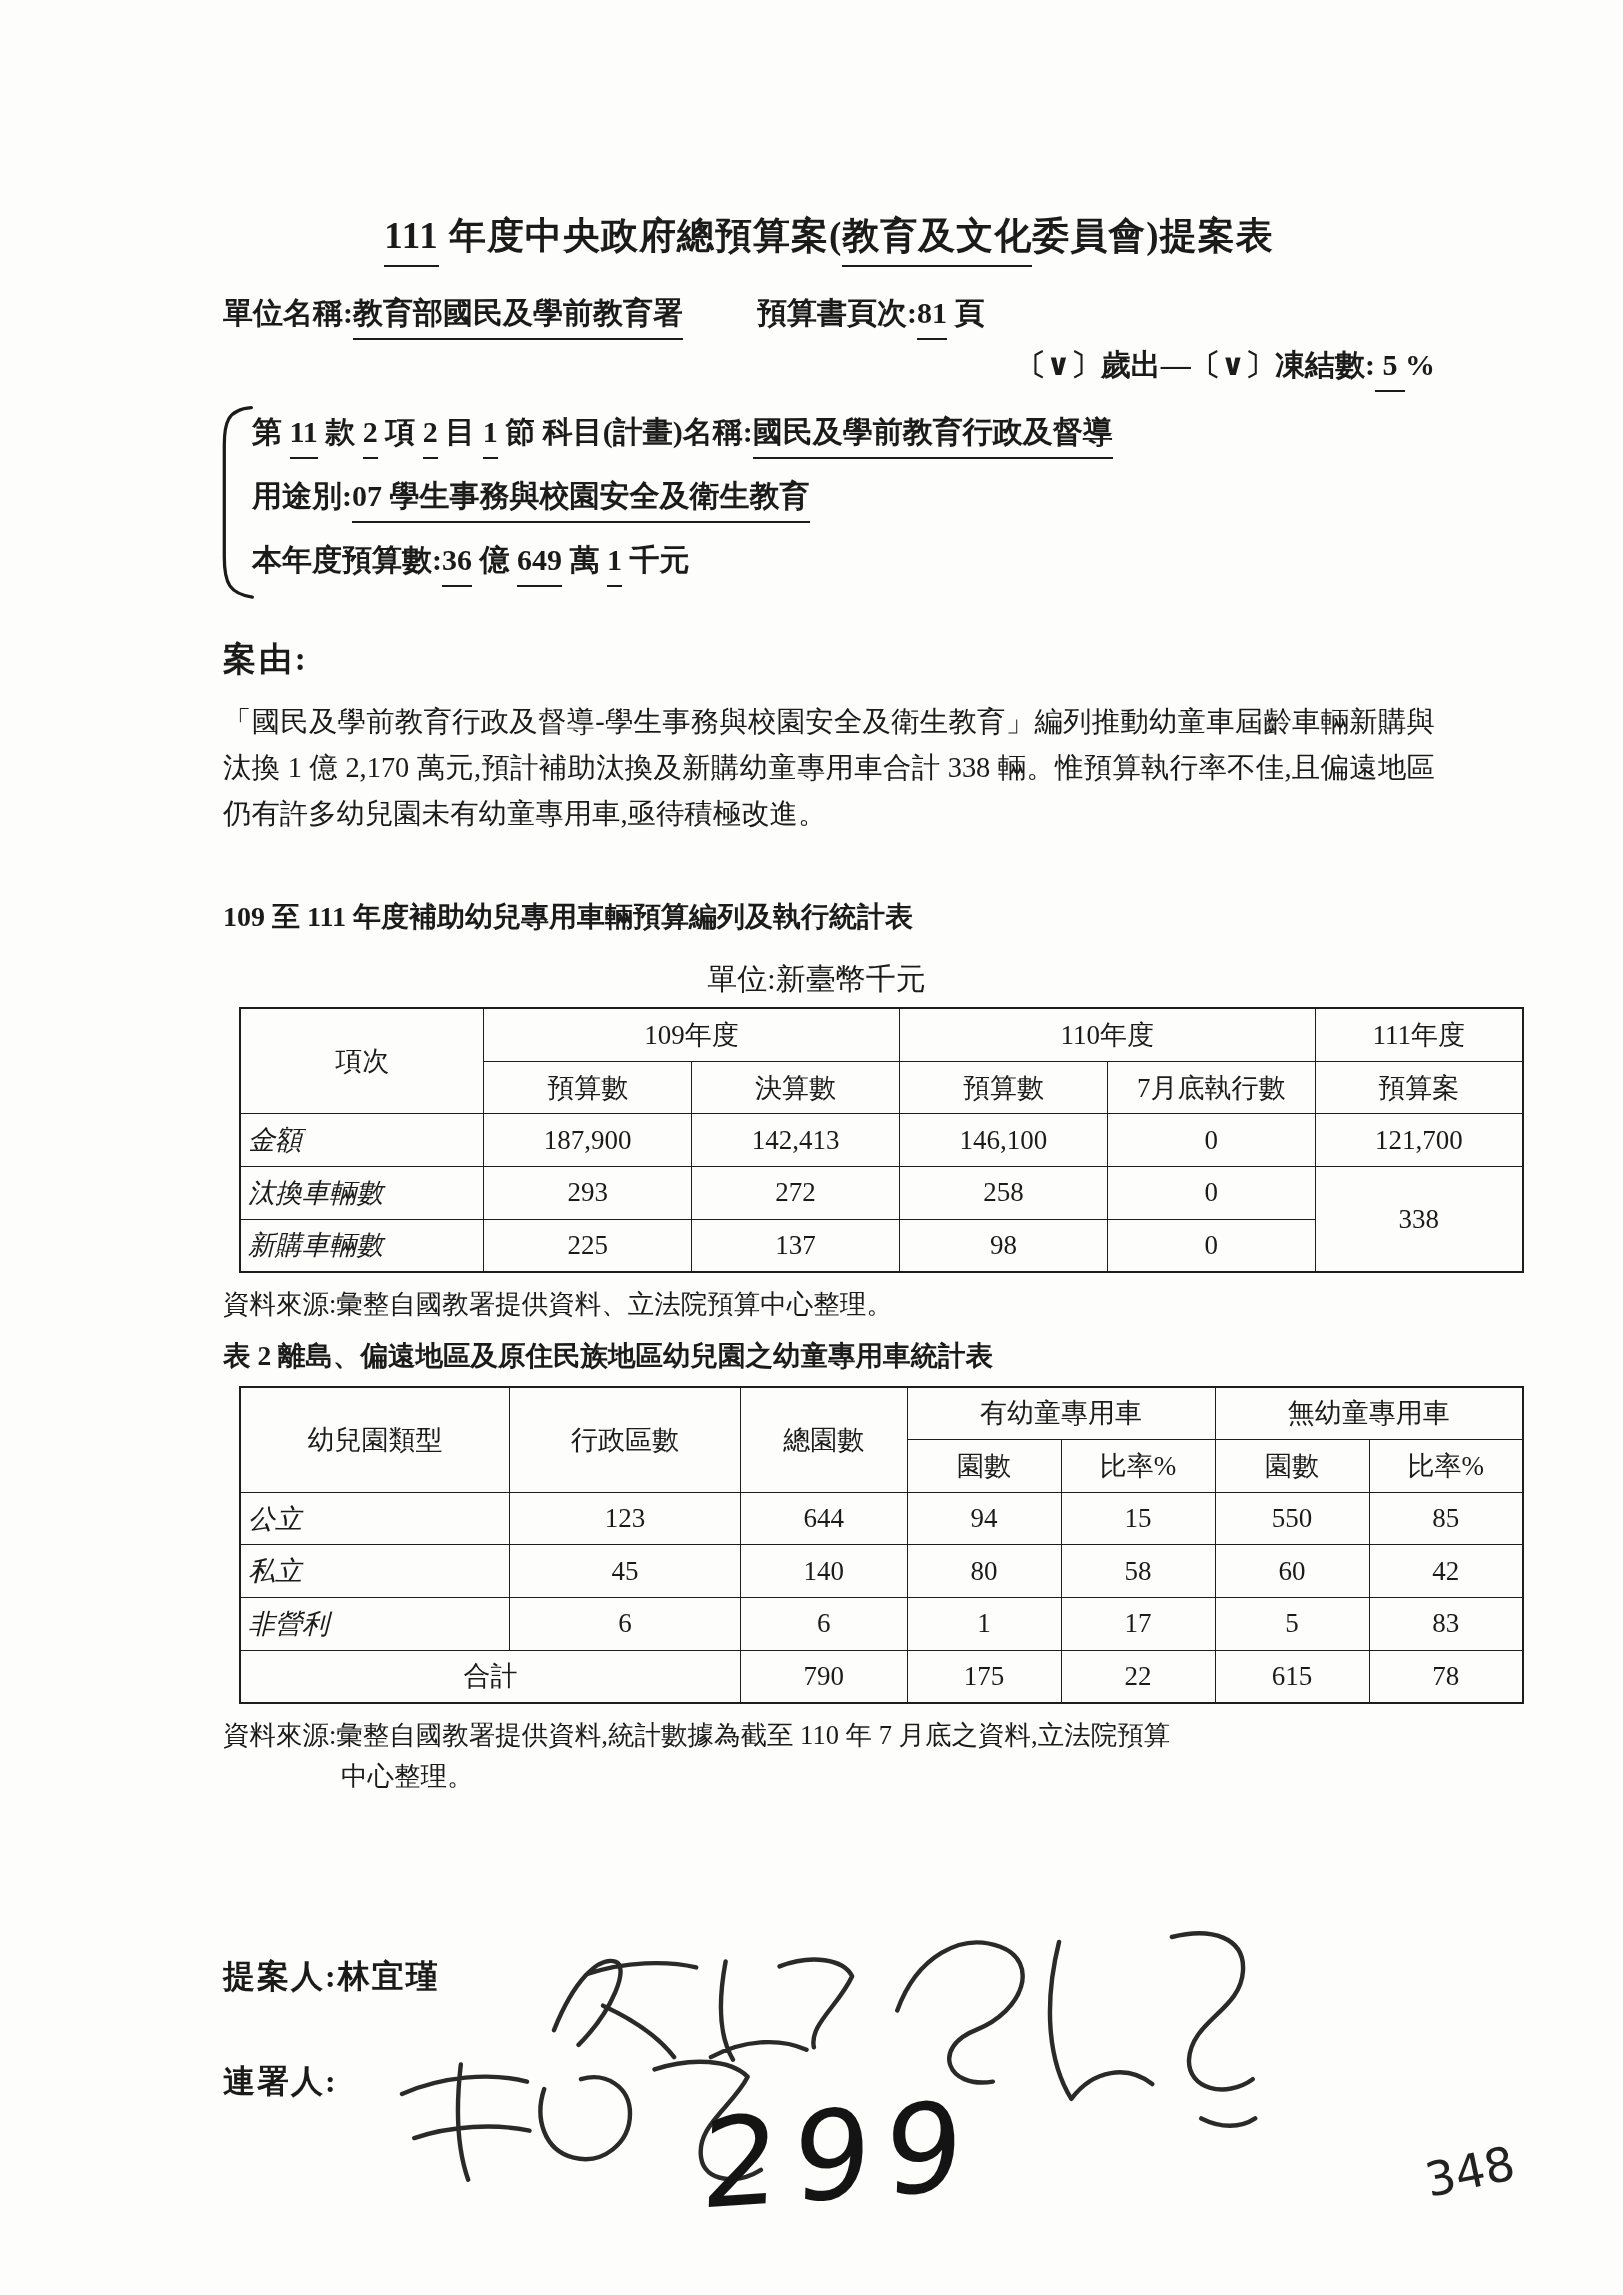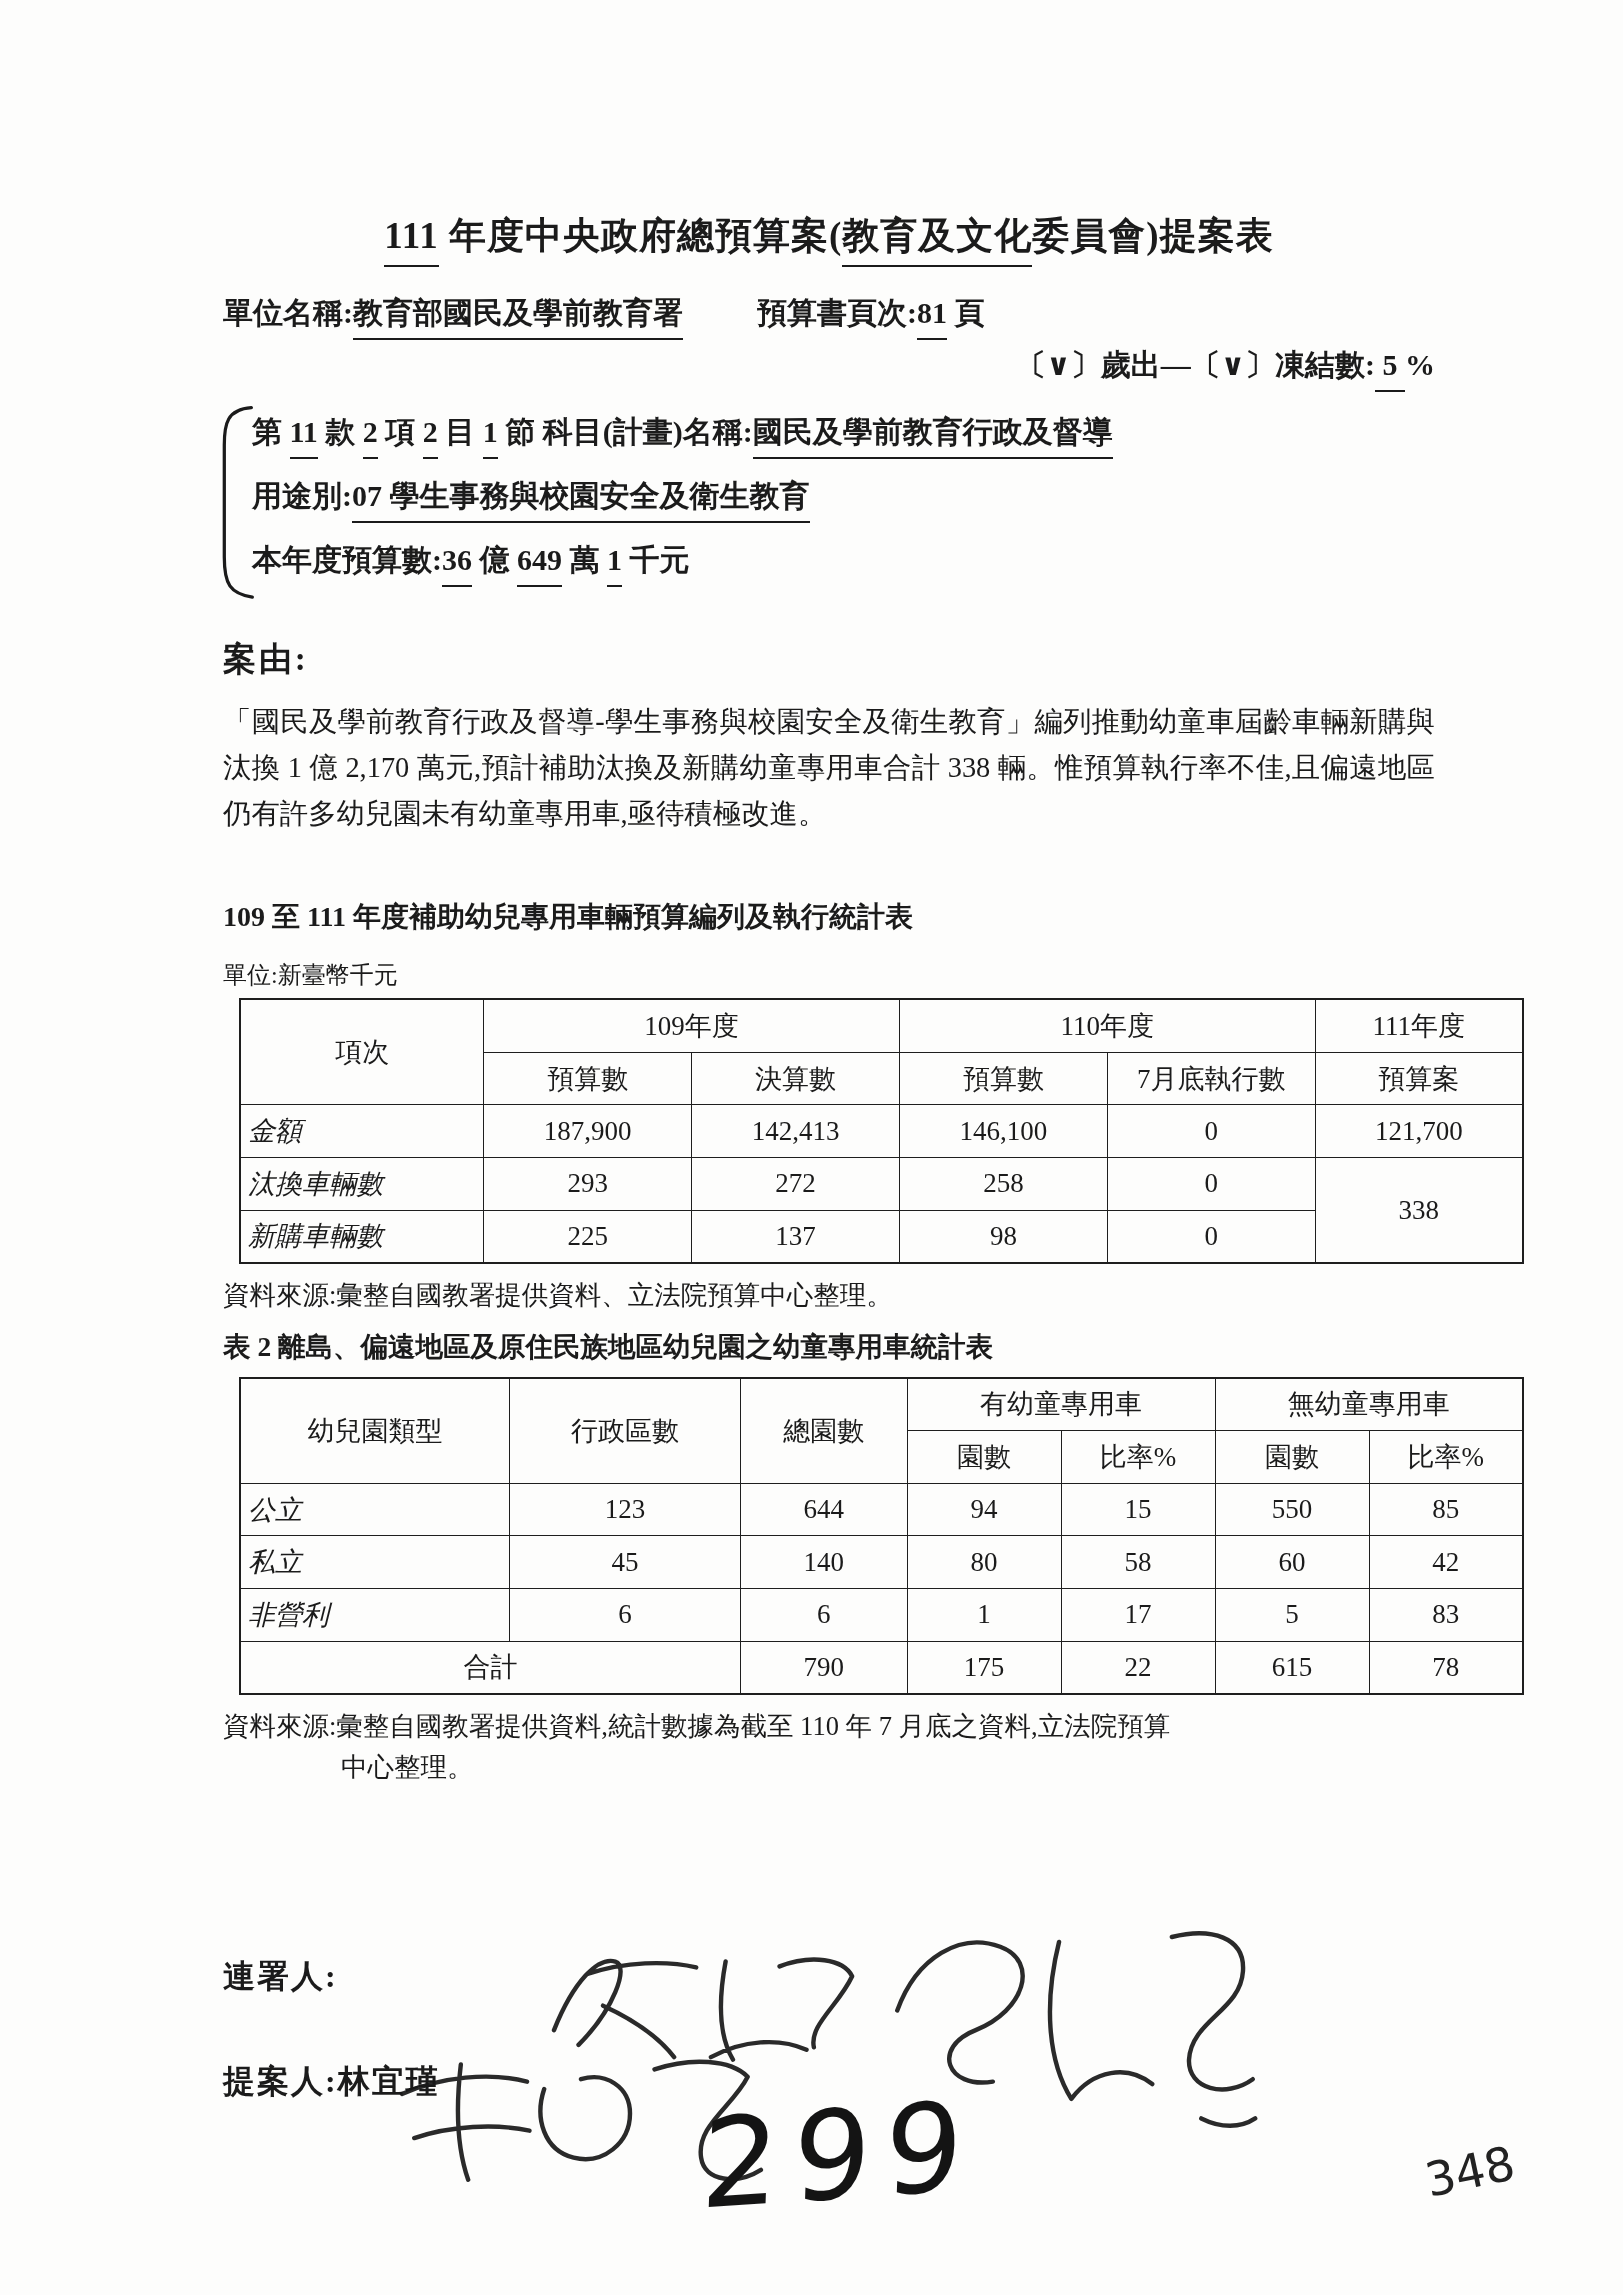--- a/index.html
+++ b/index.html
@@ -14,21 +14,21 @@
   .u { border-bottom:2px solid currentColor; padding-bottom:9px; }
   .unit-gap { margin-left:74px; }
   .check-item1 { display:inline-block; width:319px; }
   .bracket-block { position:relative; margin-top:14.7px; padding:7.8px 0 2.9px 29px; }
   .bracket-block .hline { margin-bottom:18.6px; }
   .bracket-svg { position:absolute; left:-6.9px; top:2.9px; width:39px; height:196px; }
   .case-heading { font-size:33px; font-weight:700; margin-top:34px; letter-spacing:2.9px; }
   .para { font-size:28.4px; line-height:1.62; text-align:justify; margin-top:16.7px; }
   .para2 { margin-top:47px; line-height:2.05; }
   .t-title { font-size:28px; font-weight:700; margin-top:61px; }
-  .unit-note { font-size:24px; text-align:left; width:1187px; margin-top:23.5px; }
+  .unit-note { font-size:30px; text-align:center; width:1187px; margin-top:23.5px; }
   table.dtable { border-collapse:collapse; table-layout:fixed; width:1285px; margin-top:6.9px; font-size:27px; border:2.5px solid #1e1e1e;margin-left:16px; }
   table.dtable th, table.dtable td { border:1.5px solid #1e1e1e; padding:7.8px 6.9px; }
   table.dtable th { font-weight:400; text-align:center; }
   td.lbl { text-align:left; padding-left:12.8px;font-style:italic; }
   td.num { text-align:center; padding-right:11.8px; }
   td.ctr { text-align:center; }
   .src { font-size:26.5px; margin-top:10.8px; line-height:1.55; }
   .t2-title { font-size:27.5px; font-weight:700; margin-top:12.8px; }
   .src2-indent { padding-left:118px; }
   .footer { position:absolute; left:223px; top:1955px; width:1212px; }
@@ -193,22 +193,22 @@
     </table>
 
     <div class="src">
       <div>資料來源:彙整自國教署提供資料,統計數據為截至 110 年 7 月底之資料,立法院預算</div>
       <div class="src2-indent">中心整理。</div>
     </div>
 
   </div>
 
   <div class="footer">
+    <div class="footer-line"><span>提案人:</span><span>林宜瑾</span></div>
     <div class="footer-line"><span>連署人:</span></div>
-    <div class="footer-line"><span>提案人:</span><span>林宜瑾</span></div>
   </div>
 
   <svg class="sig-overlay" viewBox="0 0 2800 840">
     <path d="M830 300 C870 200 920 150 955 160 C985 170 950 260 880 330 M900 185 C975 160 1060 158 1120 172 M930 250 C985 275 1040 310 1075 355 M1180 160 C1165 240 1165 310 1195 360 M1150 355 C1215 320 1290 315 1345 340 M1290 170 C1355 145 1420 155 1438 190 C1410 250 1350 290 1360 335"></path>
     <path d="M1530 260 C1570 150 1660 100 1740 130 C1820 160 1790 260 1690 300 C1600 335 1630 420 1725 405 M1860 120 C1830 240 1835 360 1885 440 C1930 380 2000 370 2050 410 M2090 110 C2170 90 2240 110 2235 180 C2230 260 2130 280 2125 360 C2122 420 2200 440 2255 400 M2150 480 C2190 500 2230 500 2260 480"></path>
     <path d="M520 430 C600 395 700 385 775 405 M545 520 C620 495 710 490 780 505 M640 370 C630 455 632 540 655 605 M810 420 C790 480 810 545 870 560 C930 575 985 530 985 470 C985 415 935 385 885 400 M1035 380 C1110 355 1190 360 1225 395 C1195 455 1120 495 1130 560 C1137 610 1205 615 1252 585"></path>
   </svg>
 
   <div class="big-number">299</div>
   <div class="corner-number">348</div>

